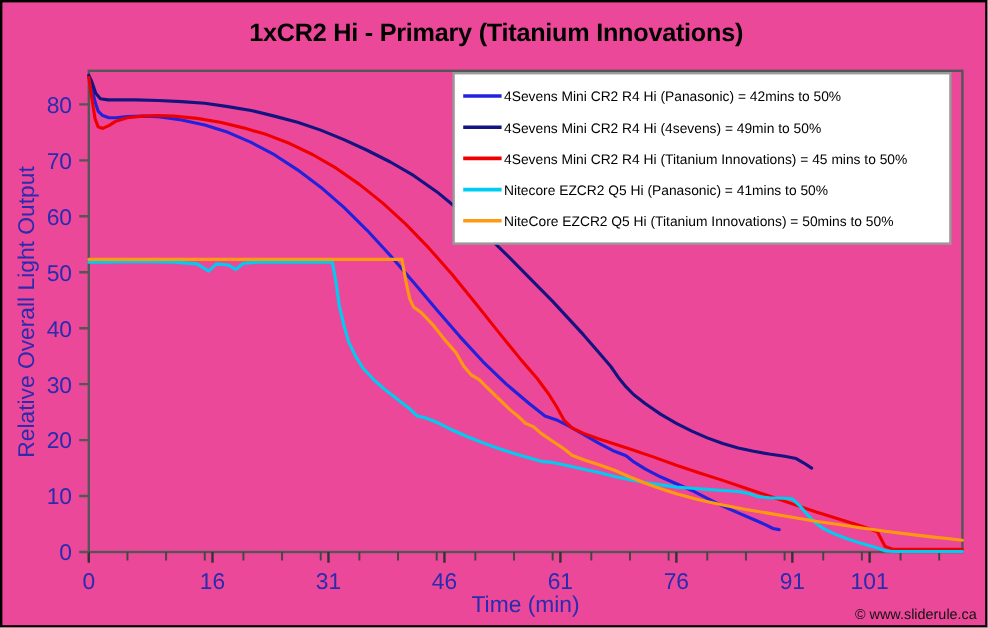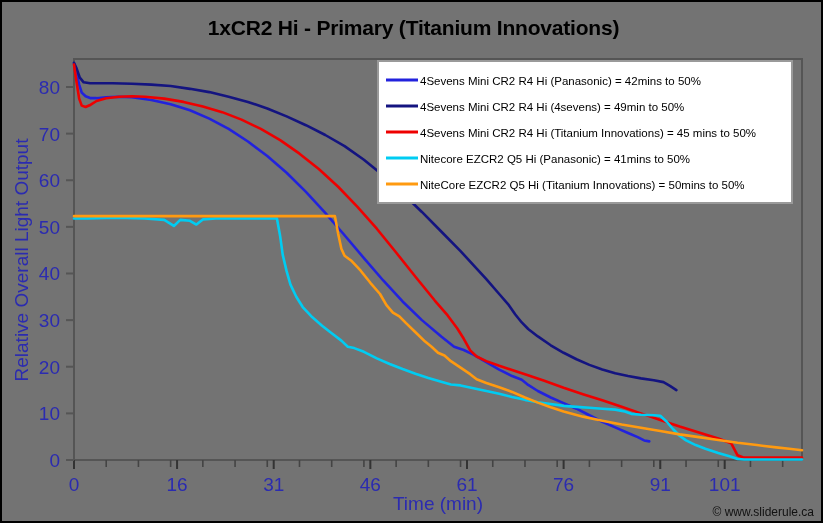--- a/index.html
+++ b/index.html
@@ -1,18 +1,18 @@
 <!DOCTYPE html>
 <html><head>
 <meta charset="utf-8">
 <style>
   html,body{margin:0;padding:0;background:#ffffff;}
   body{font-family:"Liberation Sans", sans-serif;}
   #page{
-    position:relative;width:823px;height:523px;background:#737373;
+    position:relative;width:823px;height:523px;background:#ec4899;
     border:2px solid #000000;box-sizing:border-box;overflow:hidden;
   }
   #chart-title{
     position:absolute;left:0;top:14px;width:823px;text-align:center;
     font-size:21px;font-weight:bold;color:#000000;letter-spacing:-0.2px;
   }
   #plot-wrap{position:absolute;left:0;top:0;width:823px;height:523px;}
   svg{display:block;}
   .axis-label{fill:#2b2bb0;font-size:19px;font-family:"Liberation Sans",sans-serif;}
   .tick-text{fill:#2b2bb0;font-size:19px;font-family:"Liberation Sans",sans-serif;}

